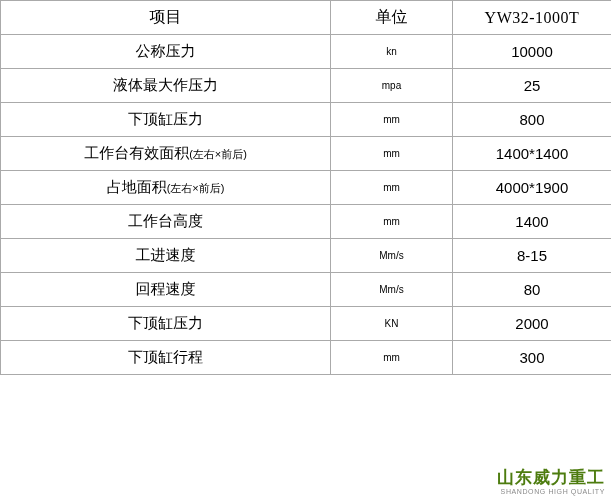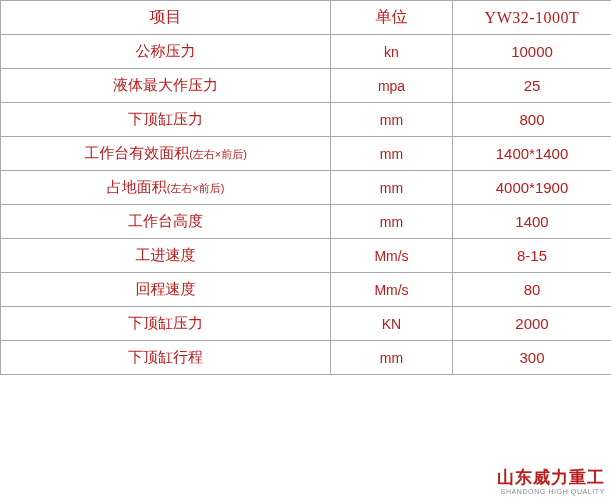--- a/index.html
+++ b/index.html
@@ -20,59 +20,59 @@
     table-layout: fixed;
   }
   #spec-table col.c0 { width: 330px; }
   #spec-table col.c1 { width: 122px; }
   #spec-table col.c2 { width: 159px; }
 
   #spec-table td, #spec-table th {
     border: 1px solid #aaaaaa;
     text-align: center;
     vertical-align: middle;
-    color: #b91c1c;
+    color: #000000;
     padding: 0;
     height: 33px;
     font-weight: normal;
   }
   thead th {
     font-size: 16px;
     font-weight: bold;
     height: 36px;
   }
   thead th.model {
     font-family: "Liberation Serif", serif;
     letter-spacing: 0.5px;
   }
   tbody td.name {
     font-size: 15px;
   }
   tbody td.name .sub {
     font-size: 11px;
   }
   tbody td.unit {
-    font-size: 14px;
+    font-size: 10px;
   }
   tbody td.value {
     font-size: 15px;
   }
   
   .logo {
     position: absolute;
     right: 6px;
     bottom: 4px;
     text-align: right;
     line-height: 1;
     pointer-events: none;
   }
   .logo .cn {
     font-size: 17px;
     font-weight: bold;
-    color: #b91c1c;
+    color: #4d7c0f;
     letter-spacing: 1px;
     font-family: "Liberation Sans", sans-serif;
     margin-top: 27px;
   }
   .logo .en {
     font-size: 7px;
     color: #8a8a8a;
     letter-spacing: 0.6px;
     margin-top: 2px;
     font-family: "Liberation Sans", sans-serif;

